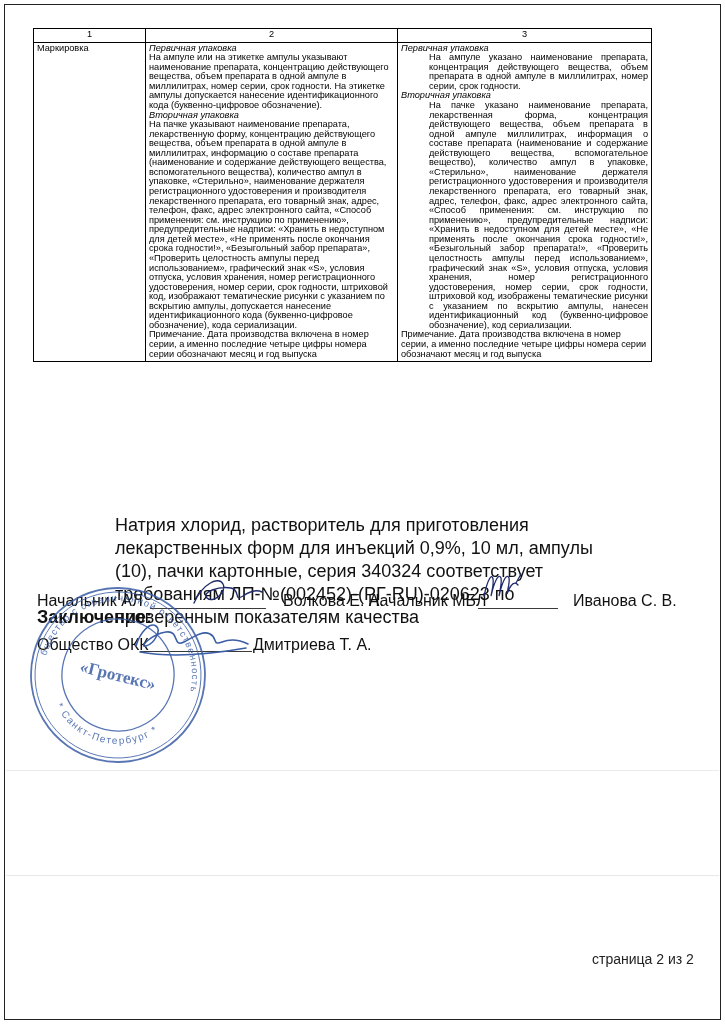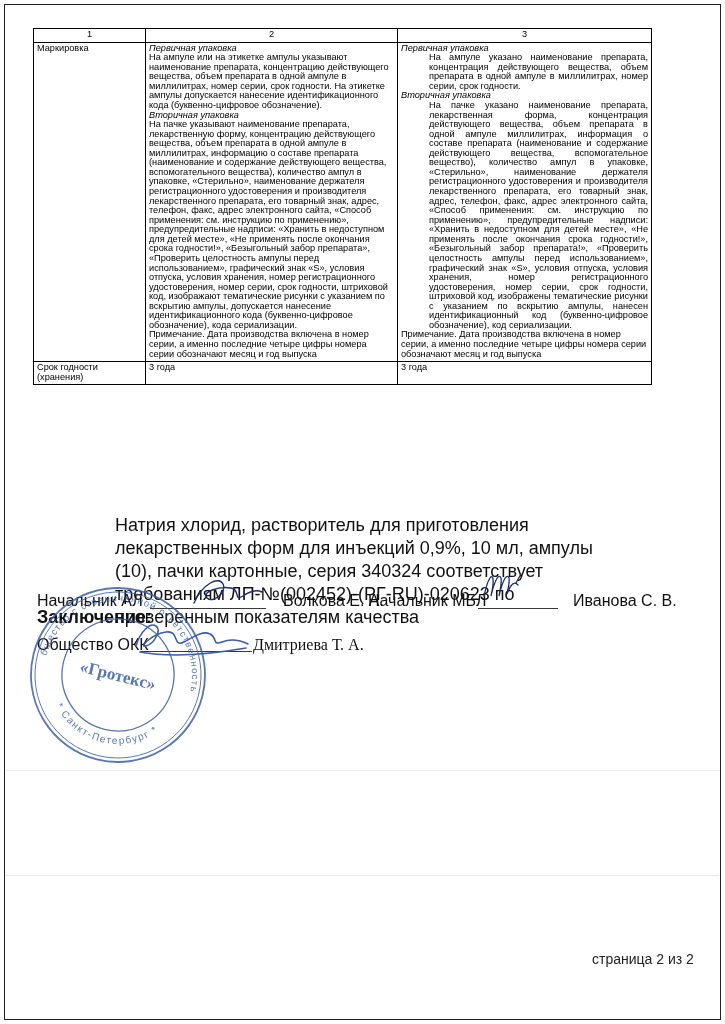--- a/index.html
+++ b/index.html
@@ -67,25 +67,20 @@
       <div class="note">Примечание. Дата производства включена в номер серии, а именно последние четыре цифры номера серии обозначают месяц и год выпуска</div>
     </td>
     <td class="just">
       <div class="cell-title">Первичная упаковка</div>
       <div class="body">На ампуле указано наименование препарата, концентрация действующего вещества, объем препарата в одной ампуле в миллилитрах, номер серии, срок годности.</div>
       <div class="cell-title">Вторичная упаковка</div>
       <div class="body">На пачке указано наименование препарата, лекарственная форма, концентрация действующего вещества, объем препарата в одной ампуле миллилитрах, информация о составе препарата (наименование и содержание действующего вещества, вспомогательное вещество), количество ампул в упаковке, «Стерильно», наименование держателя регистрационного удостоверения и производителя лекарственного препарата, его товарный знак, адрес, телефон, факс, адрес электронного сайта, «Способ применения: см. инструкцию по применению», предупредительные надписи: «Хранить в недоступном для детей месте», «Не применять после окончания срока годности!», «Безыгольный забор препарата!», «Проверить целостность ампулы перед использованием», графический знак «S», условия отпуска, условия хранения, номер регистрационного удостоверения, номер серии, срок годности, штриховой код, изображены тематические рисунки с указанием по вскрытию ампулы, нанесен идентификационный код (буквенно-цифровое обозначение), код сериализации.</div>
       <div class="note">Примечание. Дата производства включена в номер серии, а именно последние четыре цифры номера серии обозначают месяц и год выпуска</div>
     </td>
   </tr>
-  <tr>
-    <td>Срок годности (хранения)</td>
-    <td>3 года</td>
-    <td>3 года</td>
-  </tr>
 </tbody>
   </table>
 
 <div class="conclusion">
   <span class="lbl">Заключение:</span>
   <span class="txt">Натрия хлорид, растворитель для приготовления лекарственных форм для инъекций 0,9%, 10 мл, ампулы (10), пачки картонные, серия 340324 соответствует требованиям ЛП-№(002452)-(РГ-RU)-020623 по проверенным показателям качества</span>
 </div>
 
 <div class="sig-text" style="left:37px; top:592px;">Начальник АЛ</div>
 <div class="sig-line" style="left:150px; top:608px; width:116px;"></div>
@@ -99,21 +94,21 @@
 <svg class="sig-svg" style="left:477px; top:568px;" width="60" height="40" viewBox="0 0 60 40">
   <path d="M7 28 C11 10 15 5 16 11 C17 16 15 22 14 28 C18 11 22 5 24 10 C25 15 23 22 22 28 C26 11 30 5 32 10 C33 14 31 20 30 26 C34 15 38 13 41 17 M44 6 L39 15" fill="none" stroke="#202c6b" stroke-width="1.3" stroke-linecap="round"></path>
 </svg>
 <div class="sig-text" style="left:573px; top:592px;">Иванова С. В.</div>
 
 <div class="sig-text" style="left:37px; top:636px;">Общество ОКК</div>
 <div class="sig-line" style="left:140px; top:651px; width:112px;"></div>
 <svg class="sig-svg" style="left:128px; top:612px;" width="130" height="48" viewBox="0 0 130 48">
   <path d="M8 34 C12 20 22 10 28 14 C34 18 26 32 18 34 C10 36 24 22 38 20 C52 18 44 36 56 30 C64 26 74 18 82 22 C90 26 84 34 94 30 C104 26 112 28 120 32 M12 40 C44 46 84 42 118 36" fill="none" stroke="#3b5ea7" stroke-width="1.6" stroke-linecap="round"></path>
 </svg>
-<div class="sig-text" style="left:253px; top:636px;font-family:Liberation Serif, serif;">Дмитриева Т. А.</div>
+<div class="sig-text" style="left:253px; top:636px;">Дмитриева Т. А.</div>
 
 <svg class="stamp" width="200" height="200" viewBox="0 0 200 200">
   <g transform="rotate(14 100 100)" fill="none">
     <circle cx="100" cy="100" r="87" stroke="#3b5ea7" stroke-width="1.8"></circle>
     <circle cx="100" cy="100" r="83" stroke="#3b5ea7" stroke-width="0.9"></circle>
     <circle cx="100" cy="100" r="56" stroke="#3b5ea7" stroke-width="1.3"></circle>
     <path id="arc-top" d="M 26 100 A 74 74 0 0 1 174 100"></path>
     <path id="arc-bottom" d="M 31 100 A 69 69 0 0 0 169 100"></path>
     <text fill="#3b5ea7" font-size="9.5" letter-spacing="1.2" font-family="Liberation Sans, sans-serif">
       <textPath href="#arc-top" startOffset="50%" text-anchor="middle">Общество с ограниченной ответственностью</textPath>

